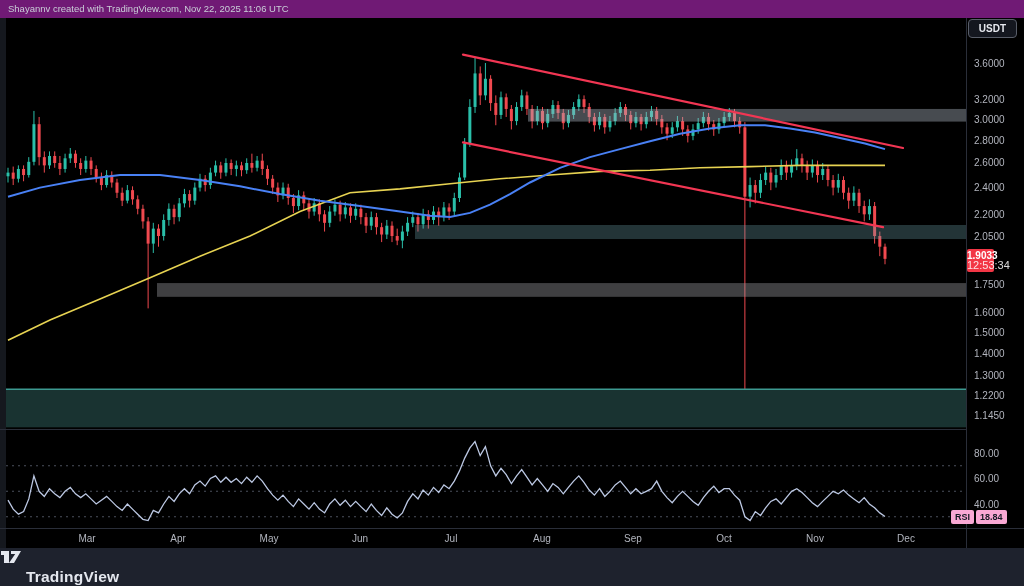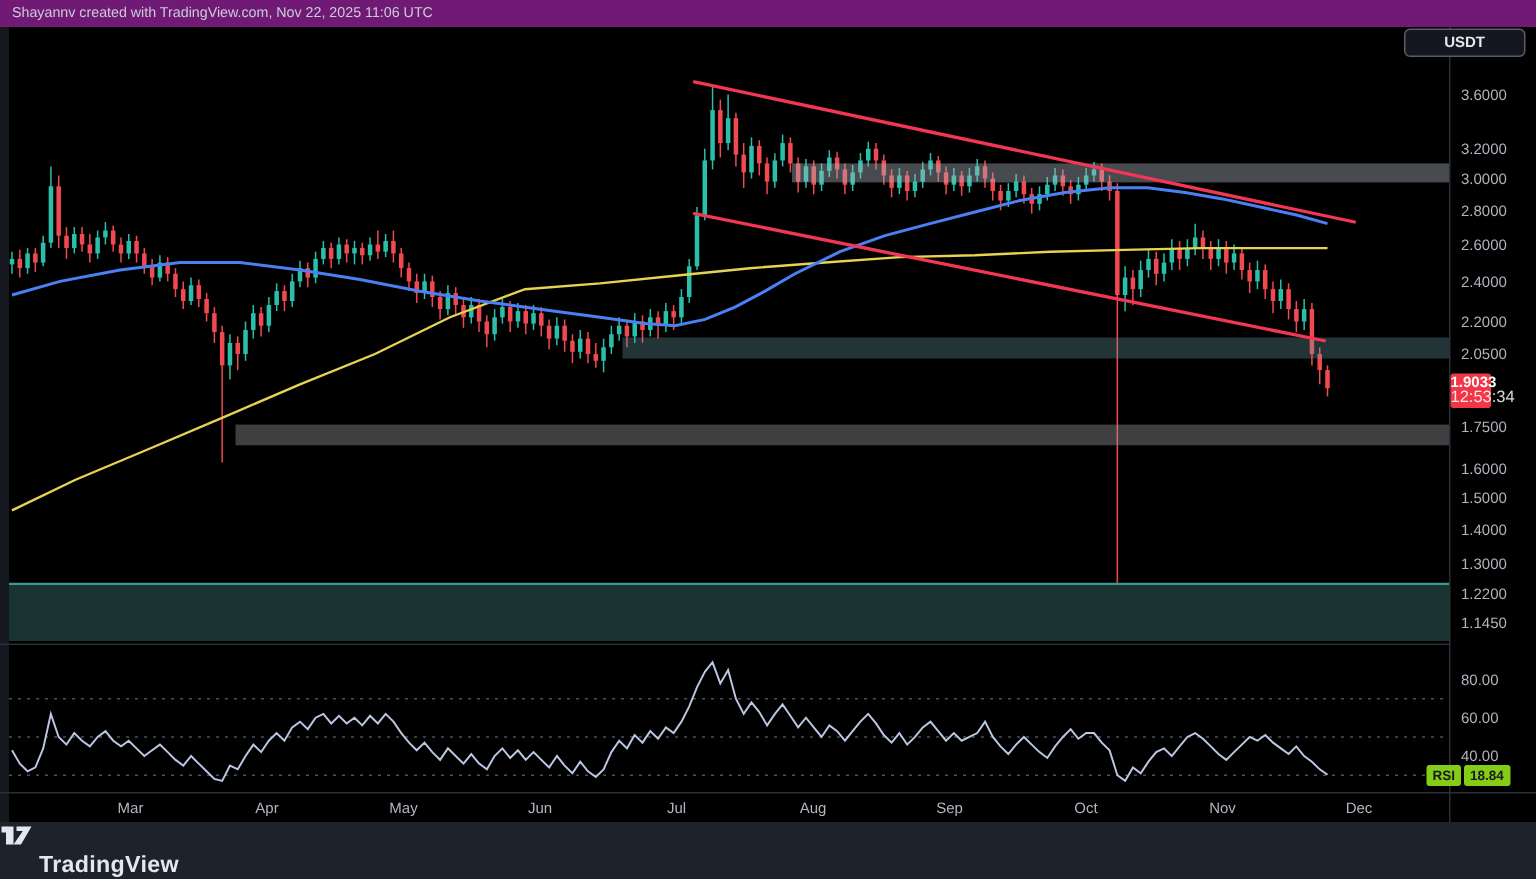--- a/index.html
+++ b/index.html
@@ -2,28 +2,28 @@
 <html><head>
 <meta charset="utf-8">
 <style>
   html,body{margin:0;padding:0;background:#090a0d;}
   #app{position:relative;width:1024px;height:586px;background:#000;overflow:hidden;
        font-family:"Liberation Sans",sans-serif;}
   .hdr{position:absolute;left:0;top:0;width:1024px;height:18px;background:#701a75;
        color:#c9cdd7;font-size:9.5px;line-height:18px;padding-left:8px;box-sizing:border-box;}
   .leftstrip{position:absolute;left:0;top:18px;width:6px;height:530px;background:#15181e;}
   .usdt-btn{position:absolute;top:19px;right:7px;background:#14171f;border:1px solid #595e69;
-       border-radius:4px;color:#e6e8ee;font-size:10px;font-weight:bold;padding:3px 26px;cursor:pointer;}
+       border-radius:4px;color:#e6e8ee;font-size:10px;font-weight:bold;padding:3px 10px;cursor:pointer;}
   svg{position:absolute;left:0;top:0;}
   .price-badge{position:absolute;left:967px;width:27px;background:#f23645;color:#fff;
        border-radius:2px;text-align:center;padding:1px 0 2px 0;}
   .price-badge .p{font-size:10px;font-weight:bold;line-height:11px;}
   .price-badge .c{font-size:11px;opacity:.85;line-height:9px;}
   .rsi-badge{position:absolute;display:flex;gap:2px;}
-  .rsi-badge span{background:#84cc16;color:#161a24;font-size:9px;font-weight:bold;
+  .rsi-badge span{background:#f9a8d4;color:#161a24;font-size:9px;font-weight:bold;
        padding:2px 4px;border-radius:2px;line-height:10px;text-align:center;}
   .ftr{position:absolute;left:0;top:548px;width:1024px;height:38px;background:#1e222d;
        display:flex;align-items:center;padding-left:26px;box-sizing:border-box;gap:9px;}
   .brand{color:#e4e7ee;font-size:15.5px;font-weight:bold;letter-spacing:.2px;margin-top:20px;}
 </style>
 </head>
 <body>
 
 <div id="app">
   <div class="hdr">

